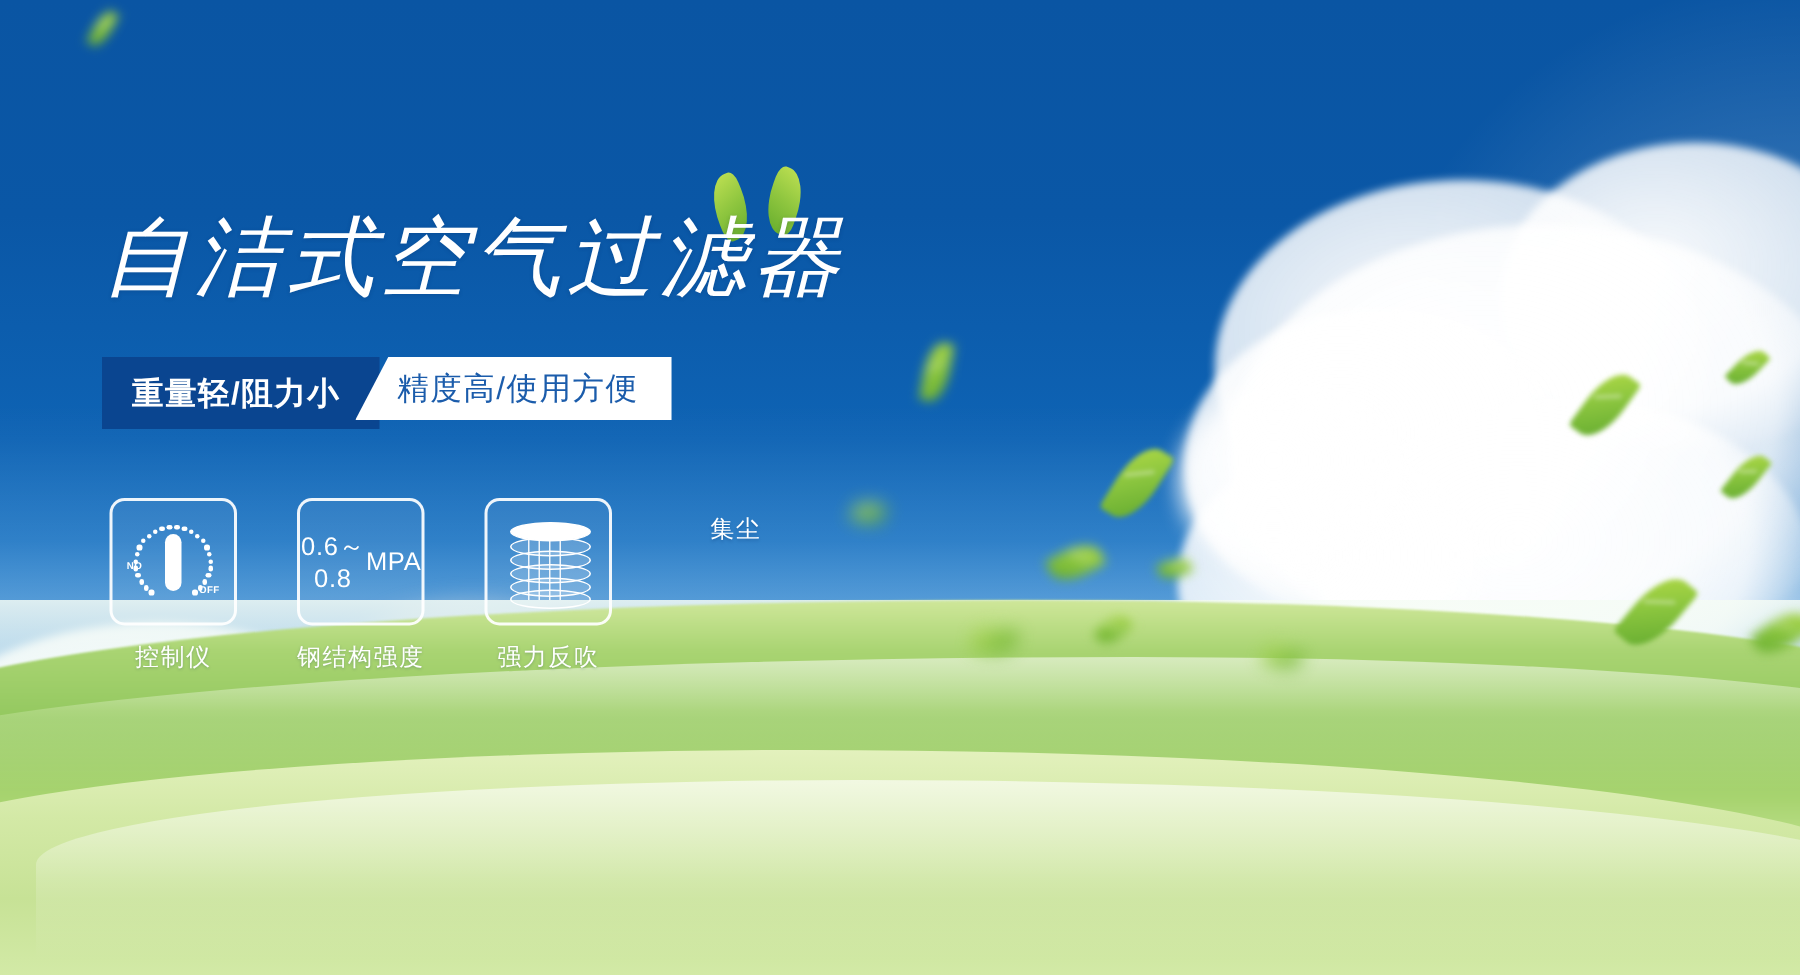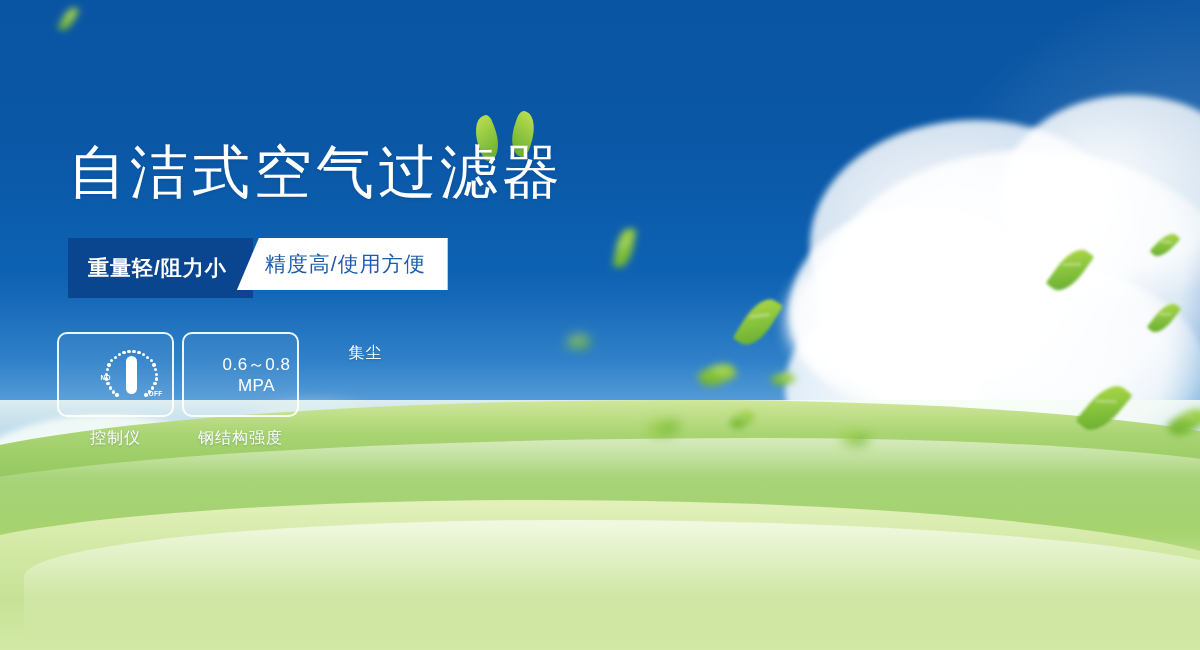--- a/index.html
+++ b/index.html
@@ -87,43 +87,43 @@
     border-radius:70% 20% 70% 20%;}
   #sprout-left{left:6px;top:8px;transform:rotate(-22deg);}
   #sprout-right{left:42px;top:4px;transform:rotate(20deg) scaleX(-1);}
 
   
   #headline{position:absolute;left:68px;top:140px;z-index:6;}
   #title{
     color:#ffffff;font-size:58px;line-height:64px;letter-spacing:4px;
     font-weight:300;white-space:nowrap;
     text-shadow:0 1px 3px rgba(0,30,70,.18);
+    font-style:italic;
   }
 
   
   #subtitle-bar{position:absolute;left:68px;top:238px;height:48px;display:flex;z-index:6;}
   #subtitle-primary{
     background:#0a4590;color:#ffffff;font-size:21px;font-weight:700;letter-spacing:1px;
-    display:flex;align-items:center;padding:0 26px 0 20px;height:60px;
+    display:flex;align-items:center;padding:0 26px 0 20px;height:48px;
   }
   #subtitle-secondary{
     position:relative;background:#ffffff;color:#1b5cab;font-size:21px;font-weight:400;letter-spacing:1px;
-    display:flex;align-items:center;padding:0 22px 0 28px;height:52px;margin-left:-16px;
+    display:flex;align-items:center;padding:0 22px 0 28px;height:42px;margin-left:-16px;
     clip-path:polygon(22px 0,100% 0,100% 100%,0 100%);
     text-align:center;
   }
 
   
   #features{position:absolute;left:68px;top:332px;display:flex;gap:30px;z-index:6;}
   .feature{width:95px;display:flex;flex-direction:column;align-items:center;}
   .feature-box{
     width:81px;height:81px;border:2px solid rgba(255,255,255,.92);border-radius:10px;
-    display:flex;flex-direction:column;align-items:center;justify-content:center;
+    display:flex;flex-direction:row;align-items:center;justify-content:center;
     background:rgba(255,255,255,.06);
-    padding-left:32px;
   }
   .feature-text{color:#ffffff;font-size:17px;line-height:21px;text-align:center;letter-spacing:.5px;}
   .feature-text.small{font-size:16px;}
   .feature-caption{margin-top:11px;color:#ffffff;font-size:16px;letter-spacing:1px;white-space:nowrap;
     text-shadow:0 1px 2px rgba(0,40,90,.25);}
 
   
   .gauge{position:relative;width:60px;height:56px;}
   .gauge .dot{position:absolute;width:3.4px;height:3.4px;border-radius:50%;background:#fff;}
   .gauge .needle{position:absolute;left:50%;top:9px;margin-left:-5.5px;width:11px;height:38px;
@@ -255,20 +255,37 @@
     </div>
 
     <div class="feature">
       <div class="feature-box">
         <div class="feature-text">0.6～0.8</div>
         <div class="feature-text">MPA</div>
       </div>
       <div class="feature-caption">钢结构强度</div>
     </div>
 
+    <div class="feature">
+      <div class="feature-box">
+        <div class="filterstack">
+          <div class="bar" style="left:14px"></div>
+          <div class="bar" style="left:21px"></div>
+          <div class="bar" style="left:28px"></div>
+          <div class="bar" style="left:35px"></div>
+          <div class="ring top" style="top:2px"></div>
+          <div class="ring" style="top:12px"></div>
+          <div class="ring" style="top:21px"></div>
+          <div class="ring" style="top:30px"></div>
+          <div class="ring" style="top:39px"></div>
+          <div class="ring" style="top:47px"></div>
+        </div>
+      </div>
+      <div class="feature-caption">强力反吹</div>
+    </div>
 
 
     <div class="feature">
       <div class="feature-caption">集尘</div>
     </div>
 
   </div>
 </div>
 
 </body></html>

